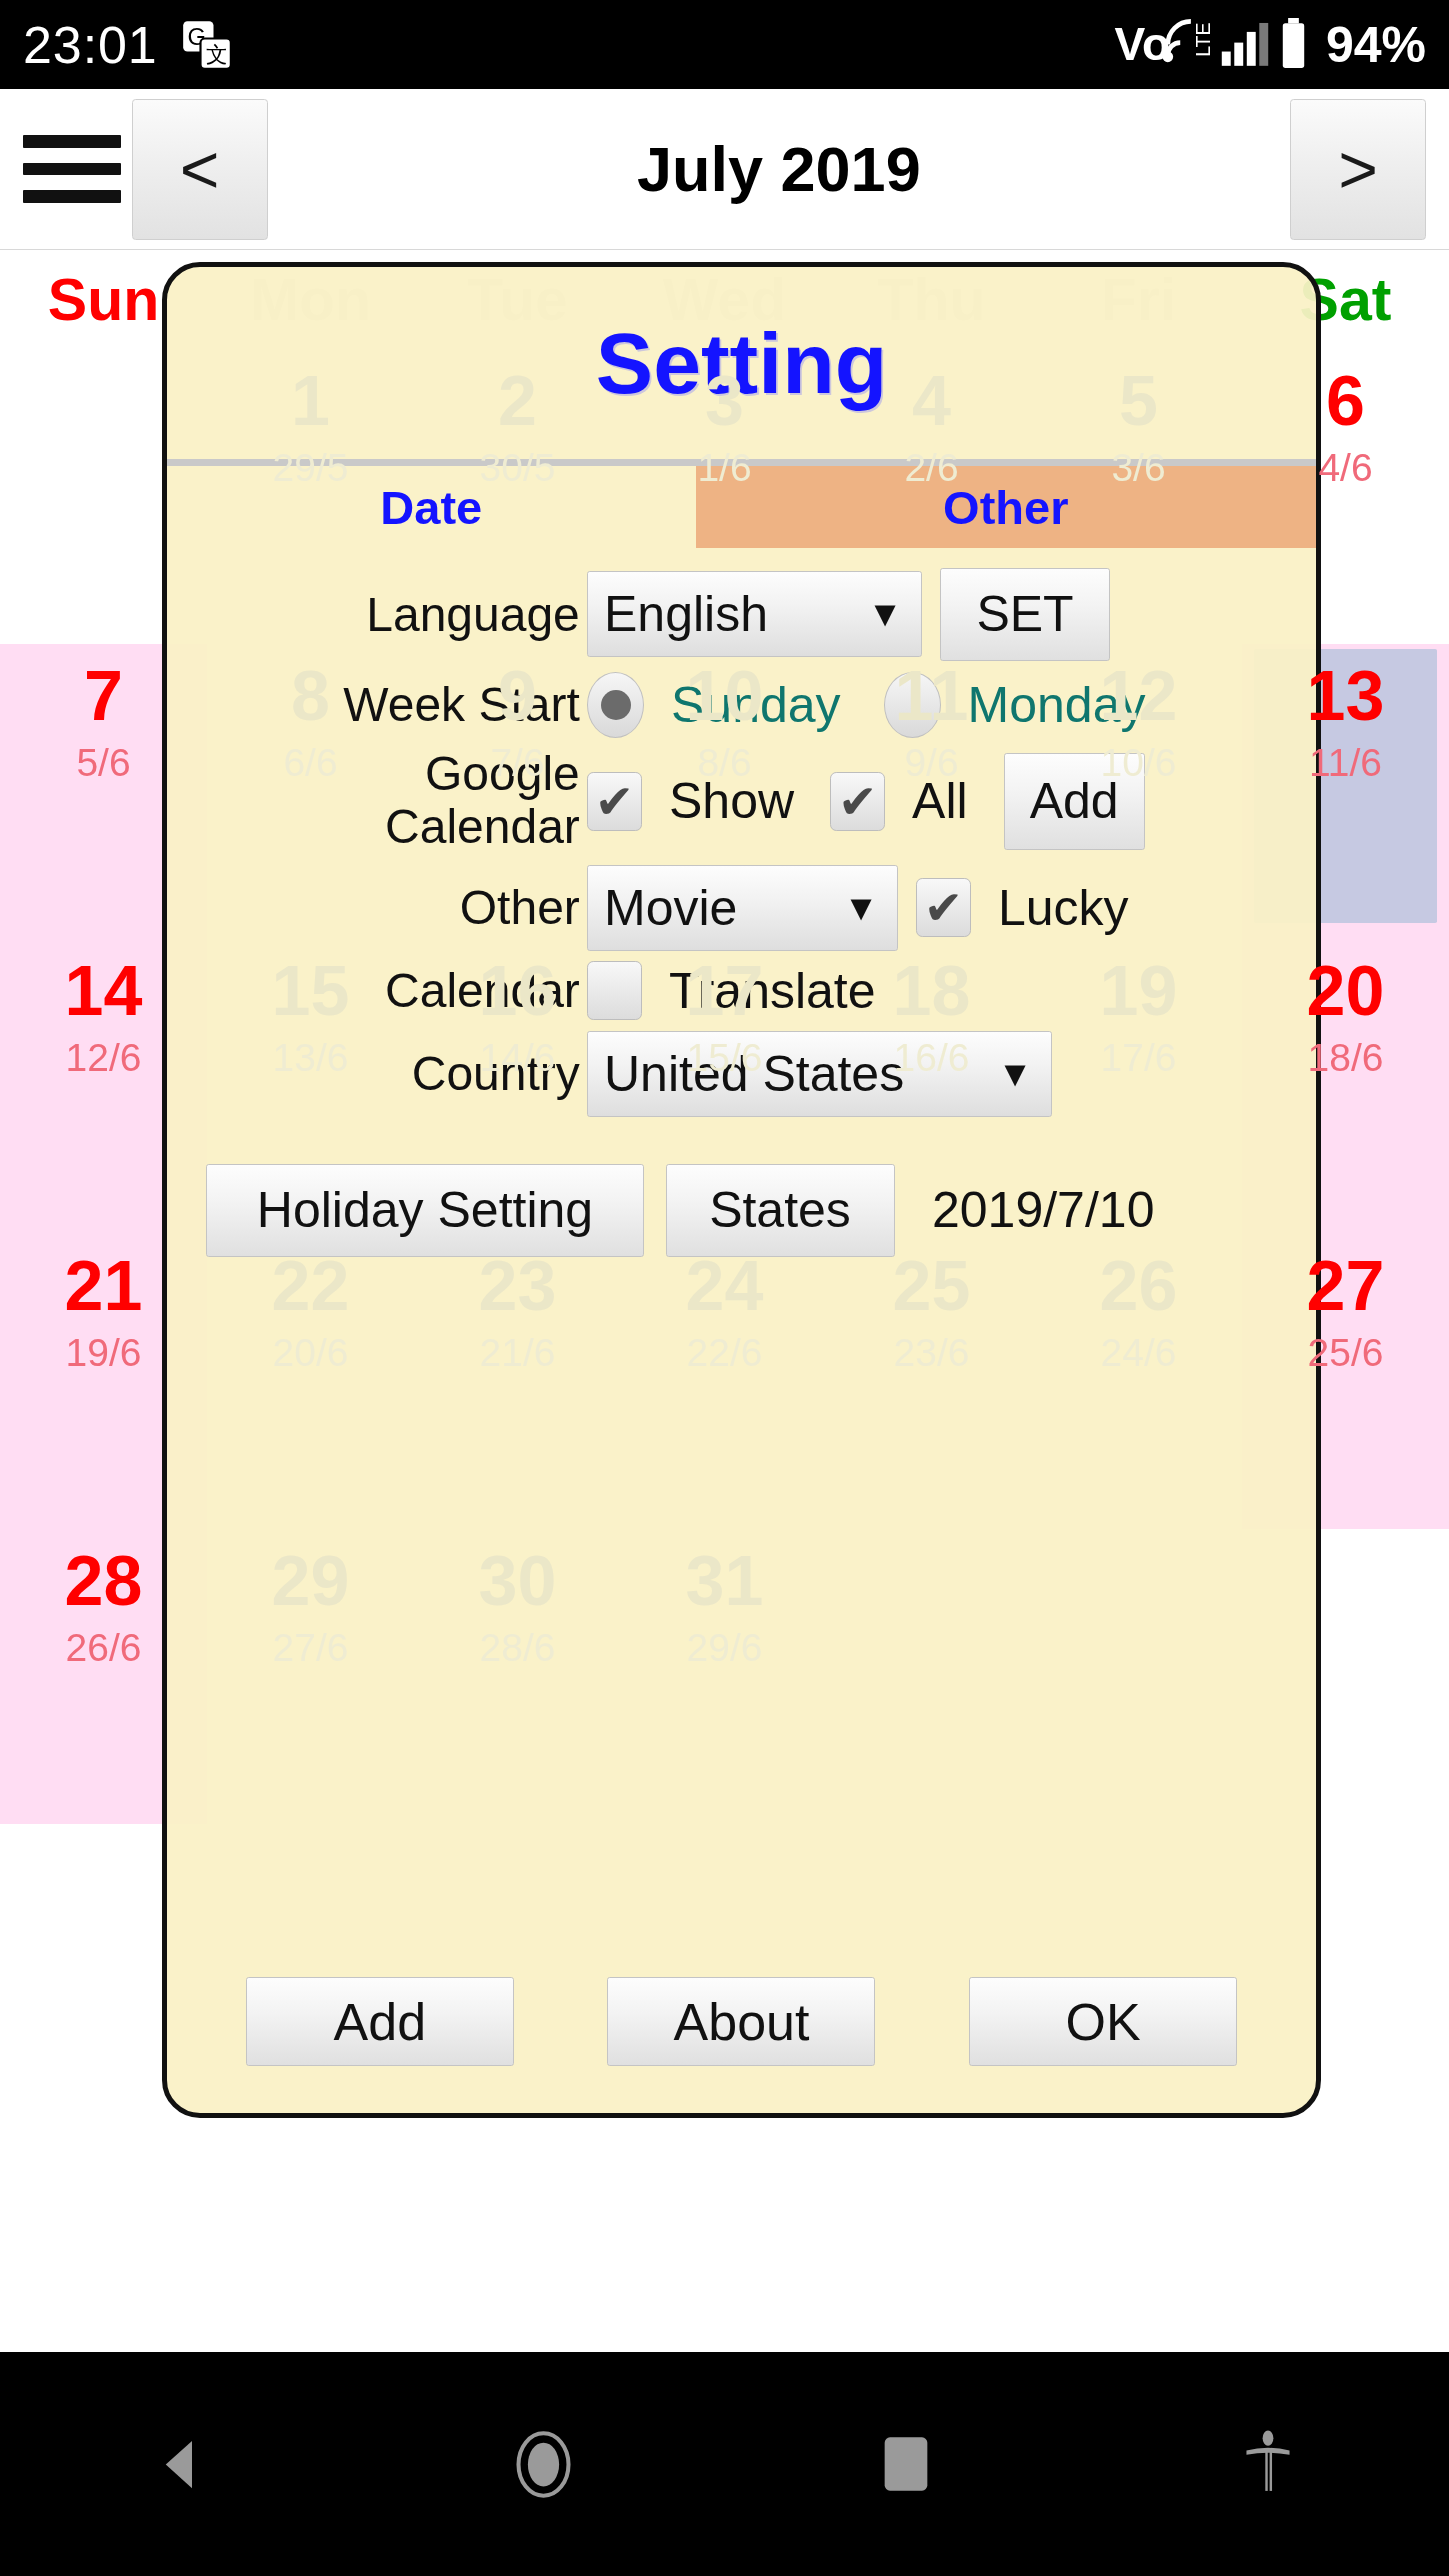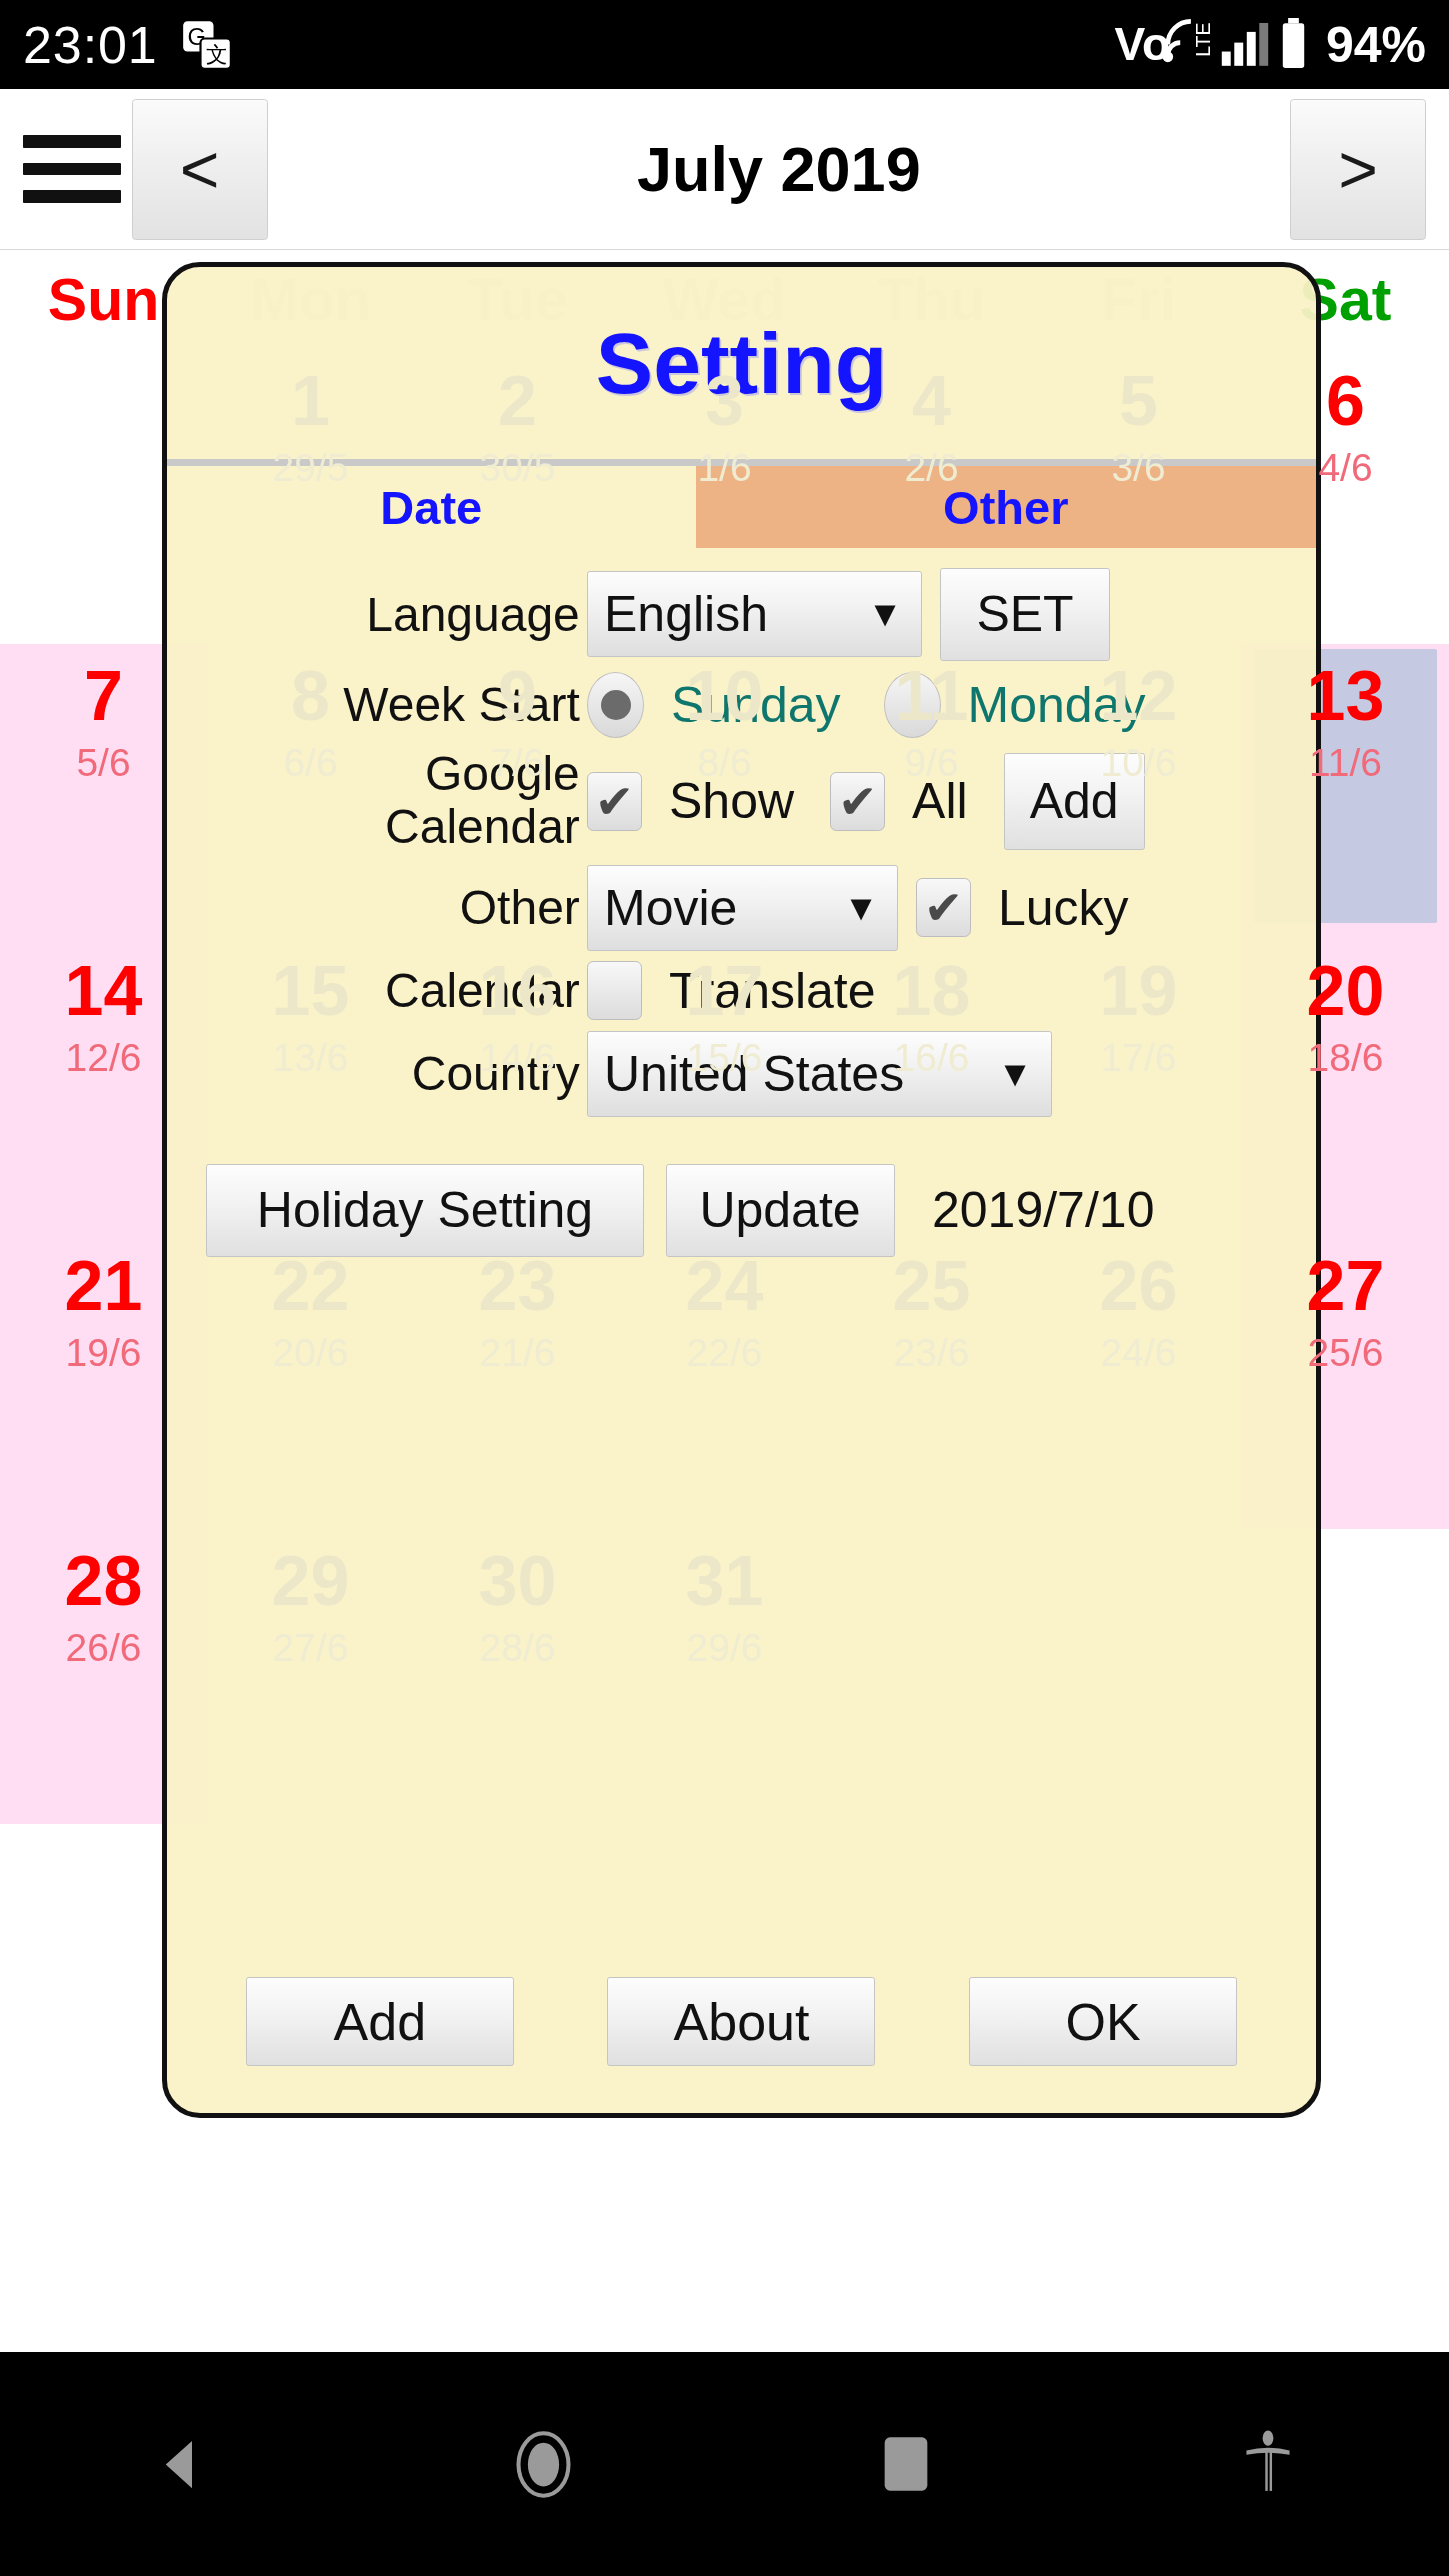--- a/index.html
+++ b/index.html
@@ -467,21 +467,21 @@
         <div class="fctl">
           <div class="sel sel-country">
             <span>United States</span>
             <span class="cav">▼</span>
           </div>
         </div>
       </div>
 
       <div class="actionrow">
         <div class="btn btn-holiday">Holiday Setting</div>
-        <div class="btn btn-update">Update</div>
+        <div class="btn btn-update">States</div>
         <span class="updatedate">2019/7/10</span>
       </div>
 
     </div>
 
     <div class="dlg-foot">
       <div class="btn btn-foot">Add</div>
       <div class="btn btn-foot">About</div>
       <div class="btn btn-foot">OK</div>
     </div>

